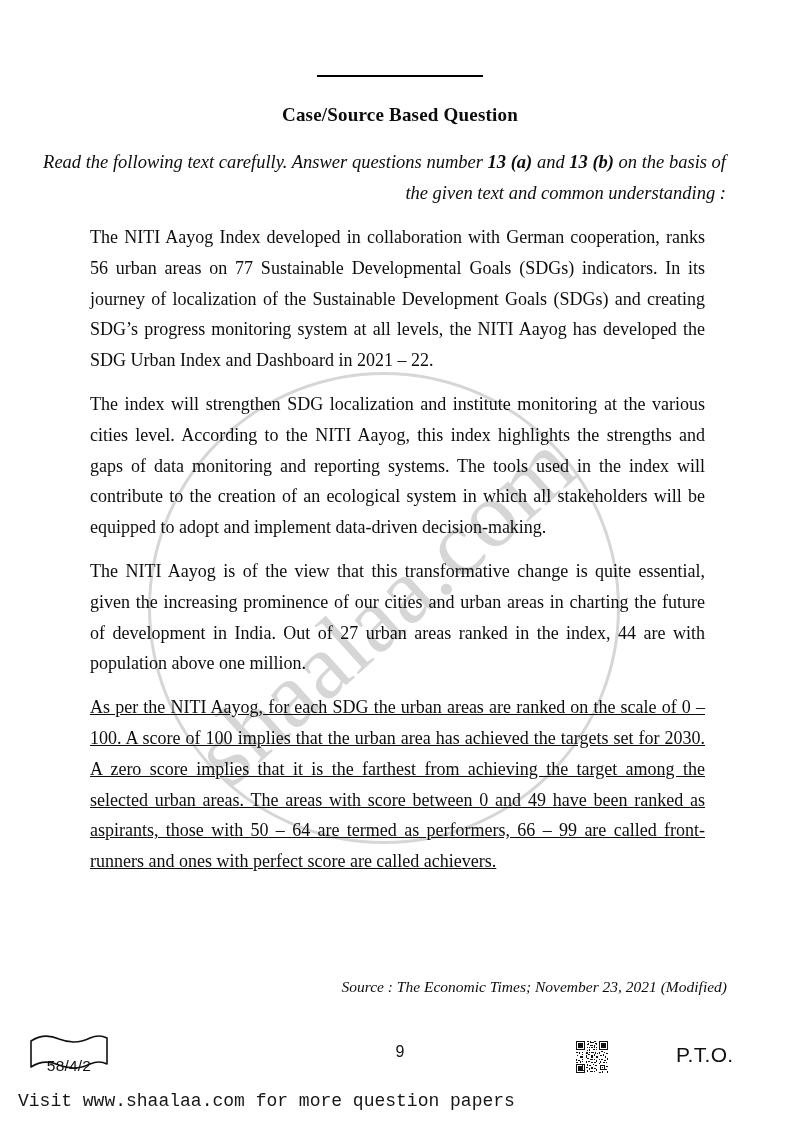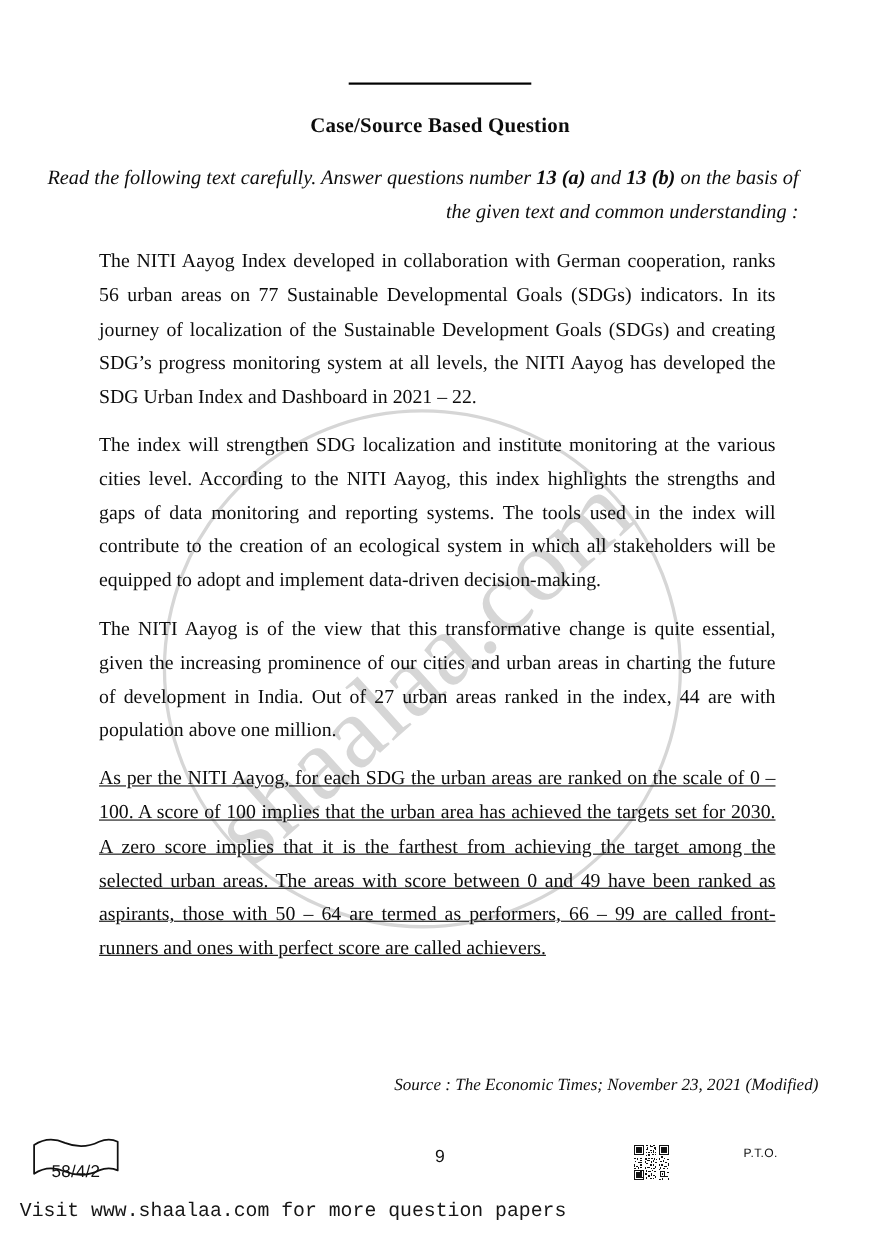--- a/index.html
+++ b/index.html
@@ -105,21 +105,20 @@
   .para:last-child { margin-bottom: 0; text-decoration: underline; }
 
   .source {
     position: absolute;
     left: 0;
     top: 978px;
     width: 727px;
     text-align: right;
     font-style: italic;
     font-size: 15.5px;
-    margin-left: 17px;
   }
 
   
   .code-flag {
     position: absolute;
     left: 28px;
     top: 1033px;
     width: 82px;
     height: 40px;
   }
@@ -159,21 +158,21 @@
   }
   .qr svg { display: block; }
 
   .pto {
     position: absolute;
     left: 676px;
     top: 1043px;
     width: 100px;
     text-align: left;
     font-family: "Liberation Sans", "DejaVu Sans", sans-serif;
-    font-size: 11px;
+    font-size: 21px;
     color: #111111;
     letter-spacing: 0.3px;
   }
 
   .site-note {
     position: absolute;
     left: 18px;
     top: 1091px;
     font-family: Liberation Mono, monospace;
     font-size: 18px;

